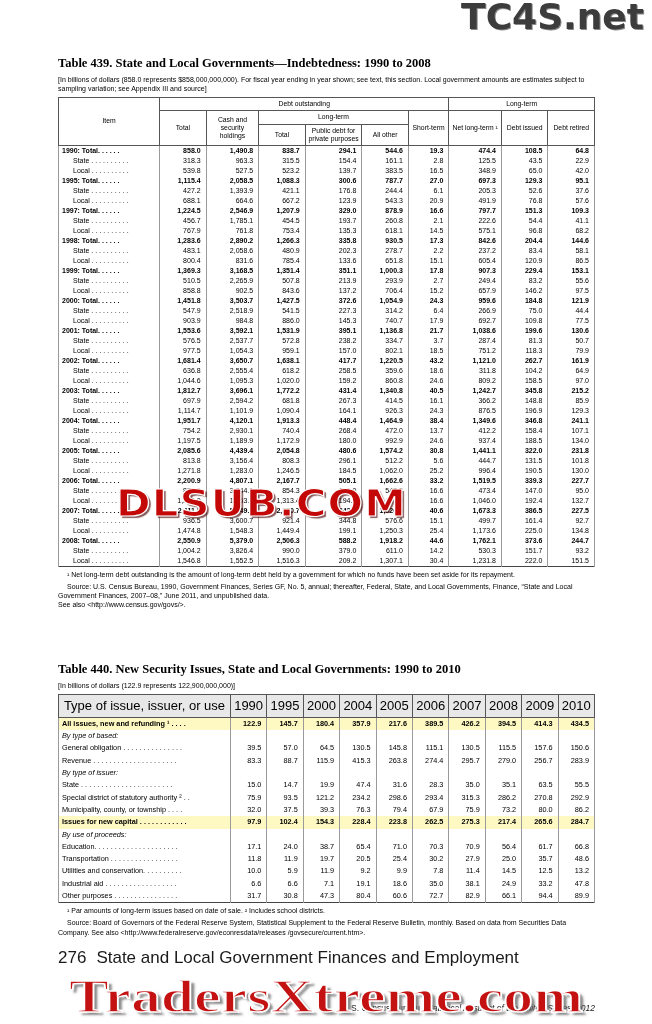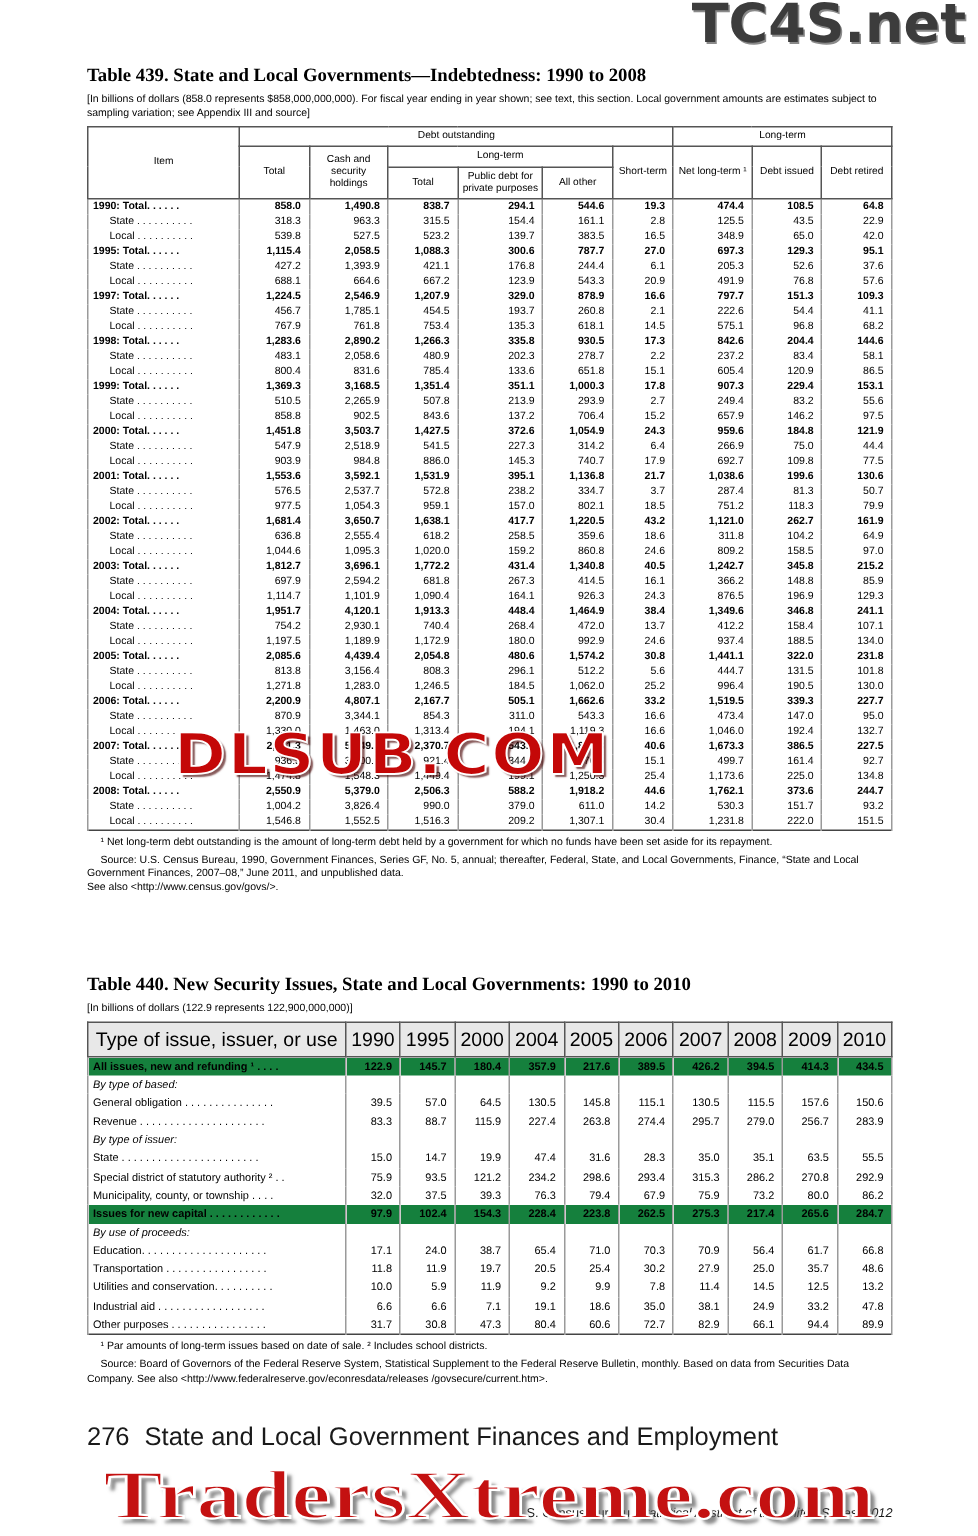--- a/index.html
+++ b/index.html
@@ -1,21 +1,21 @@
 <!DOCTYPE html>
 <html><head>
 <meta charset="utf-8">
 <style>
   * { box-sizing: border-box; }
   html,body { margin:0; padding:0; background:#fff; }
   .page {
     position:relative; width:652px; height:1024px; background:#ffffff;
     font-family:"Liberation Sans", sans-serif; color:#000; overflow:hidden;
   }
-  .content { padding:43px 57px 0 58px; }
+  .content { padding:56px 57px 0 58px; }
 
   .tbl-title {
     font-family:"Liberation Serif", serif; font-weight:bold; font-size:12.5px;
     margin:0 0 4px 0; color:#000;
   }
   .t440-title { margin-top:53px; }
   .tbl-note { font-size:7px; line-height:1.3; margin:0 0 4px 0; }
 
   table { width:100%; border-collapse:collapse; table-layout:fixed; border:1px solid #444; }
   th {
@@ -28,21 +28,21 @@
     white-space:nowrap; overflow:hidden;
   }
   td.num { text-align:right; padding-right:5px; }
   td.stub { text-align:left; padding-left:3px; }
   .t439 tbody tr.total td { font-weight:bold; }
   .t439 tbody tr.sub td.stub { padding-left:14px; }
 
   .t440 td { line-height:12.3px; height:12.3px; font-size:7.3px; }
   .t440 th { background:#e8e8e8; font-size:13px; padding:3px 1px; }
   .t440 tr.bold td { font-weight:bold; }
-  .t440 tr.shaded td { background:#15803d; }
+  .t440 tr.shaded td { background:#fef9c3; }
   .t440 tr.ital td.stub { font-style:italic; }
 
   .fn { font-size:7px; line-height:1.3; margin:3px 0 0 0; text-indent:9px; }
   .fn.flush { text-indent:0; margin-top:0; }
 
   .page-footer { position:absolute; left:58px; top:948px; font-size:17px; color:#1a1a1a; }
   .page-footer .pgnum { margin-right:10px; }
   .attribution { position:absolute; right:57px; top:1003px; font-size:8.5px; color:#1a1a1a; white-space:nowrap; }
   .attribution .ital { font-style:italic; }
 
@@ -692,21 +692,21 @@
             <td class="num">130.5</td>
             <td class="num">115.5</td>
             <td class="num">157.6</td>
             <td class="num">150.6</td>
           </tr>
           <tr>
             <td class="stub">Revenue . . . . . . . . . . . . . . . . . . . . .</td>
             <td class="num">83.3</td>
             <td class="num">88.7</td>
             <td class="num">115.9</td>
-            <td class="num">227.4</td>
+            <td class="num">415.3</td>
             <td class="num">263.8</td>
             <td class="num">274.4</td>
             <td class="num">295.7</td>
             <td class="num">279.0</td>
             <td class="num">256.7</td>
             <td class="num">283.9</td>
           </tr>
           <tr class="ital">
             <td class="stub">By type of issuer:</td>
             <td class="num"></td>

